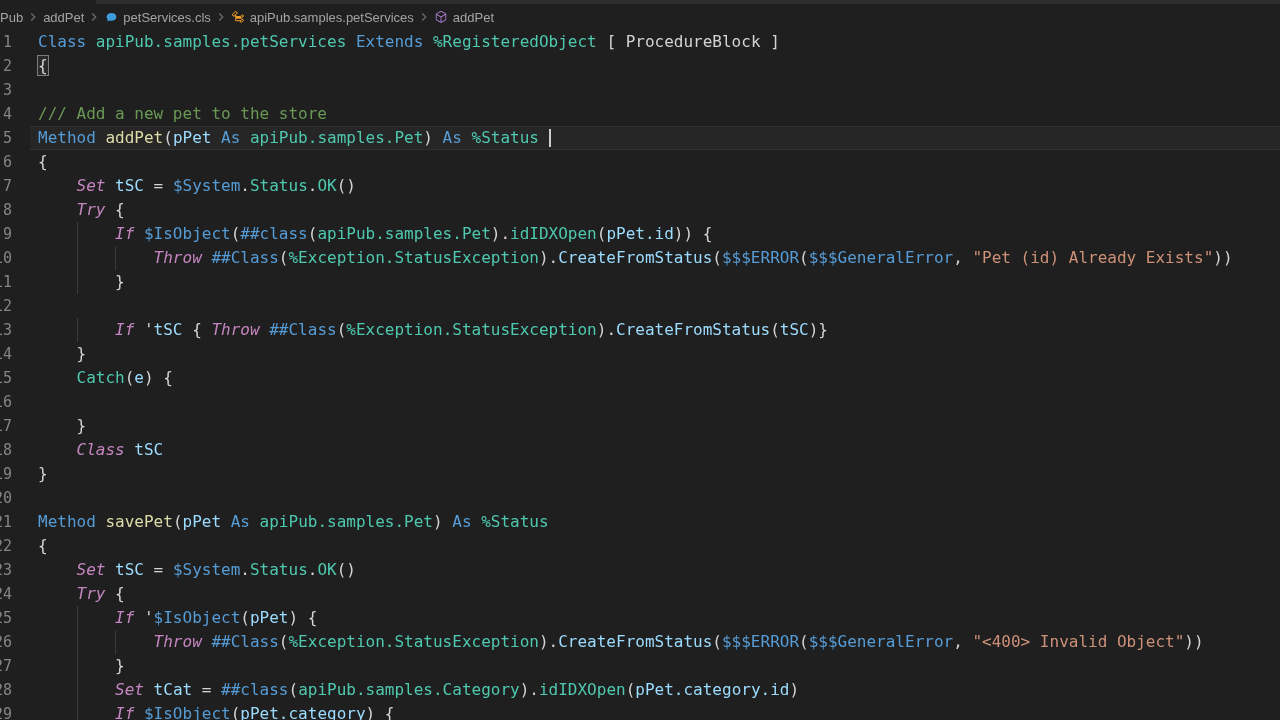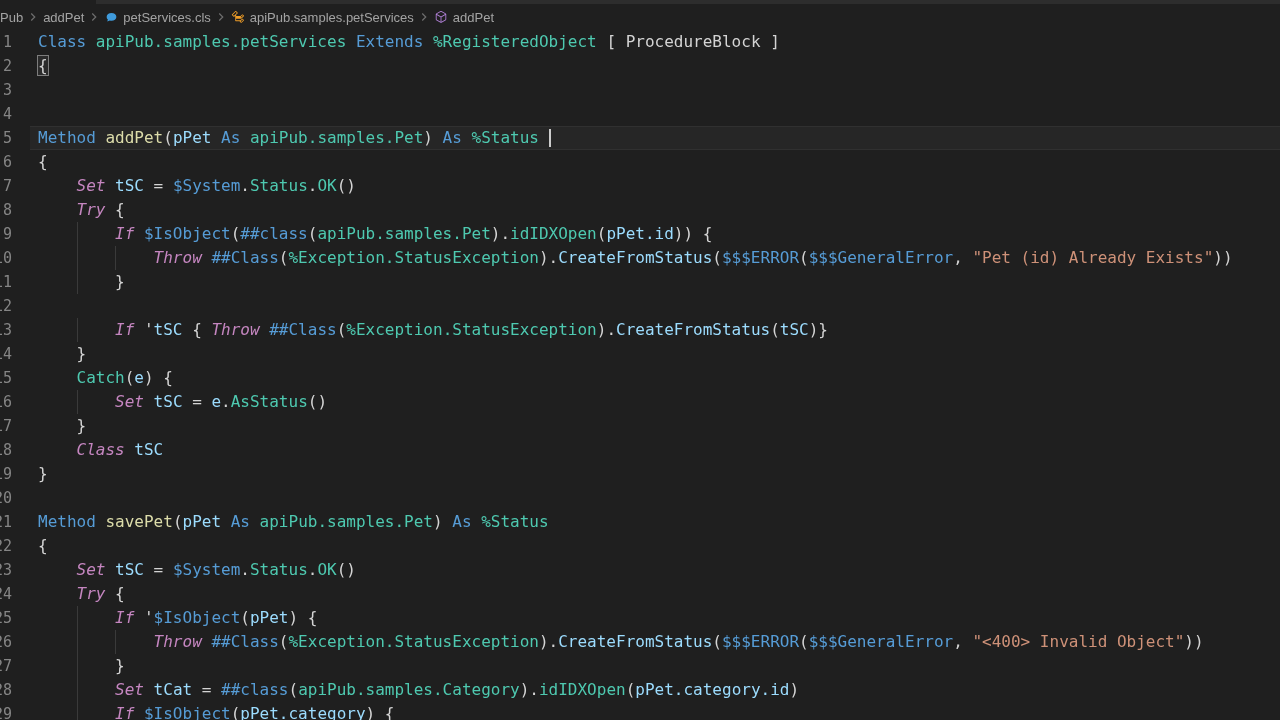--- a/index.html
+++ b/index.html
@@ -126,20 +126,21 @@
       <div class="row">
         <span class="ln">2</span>
         <div class="lc"><span class="tok-brk">{</span></div>
       </div>
       <div class="row">
         <span class="ln">3</span>
         <div class="lc"></div>
       </div>
       <div class="row">
         <span class="ln">4</span>
+        <div class="lc"><span class="tok-com">/// Add a new pet to the store</span></div>
       </div>
       <div class="row">
         <span class="ln">5</span>
         <div class="lc"><span class="tok-kw">Method</span><span class="tok-pun"> </span><span class="tok-fn">addPet</span><span class="tok-pun">(</span><span class="tok-var">pPet</span><span class="tok-pun"> </span><span class="tok-kw">As</span><span class="tok-pun"> </span><span class="tok-cls">apiPub.samples.Pet</span><span class="tok-pun">) </span><span class="tok-kw">As</span><span class="tok-pun"> </span><span class="tok-cls">%Status</span><span class="tok-pun"> </span><span class="cursor"></span></div>
       </div>
       <div class="row">
         <span class="ln">6</span>
         <div class="lc"><span class="tok-pun">{</span></div>
       </div>
       <div class="row">
@@ -172,21 +173,20 @@
       <div class="row">
         <span class="ln">14</span>
         <div class="lc">    <span class="tok-pun">}</span></div>
       </div>
       <div class="row">
         <span class="ln">15</span>
         <div class="lc">    <span class="tok-cls">Catch</span><span class="tok-pun">(</span><span class="tok-var">e</span><span class="tok-pun">) {</span></div>
       </div>
       <div class="row">
         <span class="ln">16</span>
-        <div class="lc"><span class="guide" style="left: calc(4ch);"></span>        <span class="tok-ctl">Set</span><span class="tok-pun"> </span><span class="tok-var">tSC</span><span class="tok-pun"> = </span><span class="tok-var">e</span><span class="tok-pun">.</span><span class="tok-cls">AsStatus</span><span class="tok-pun">()</span></div>
       </div>
       <div class="row">
         <span class="ln">17</span>
         <div class="lc">    <span class="tok-pun">}</span></div>
       </div>
       <div class="row">
         <span class="ln">18</span>
         <div class="lc">    <span class="tok-ctl">Class</span><span class="tok-pun"> </span><span class="tok-var">tSC</span></div>
       </div>
       <div class="row">

